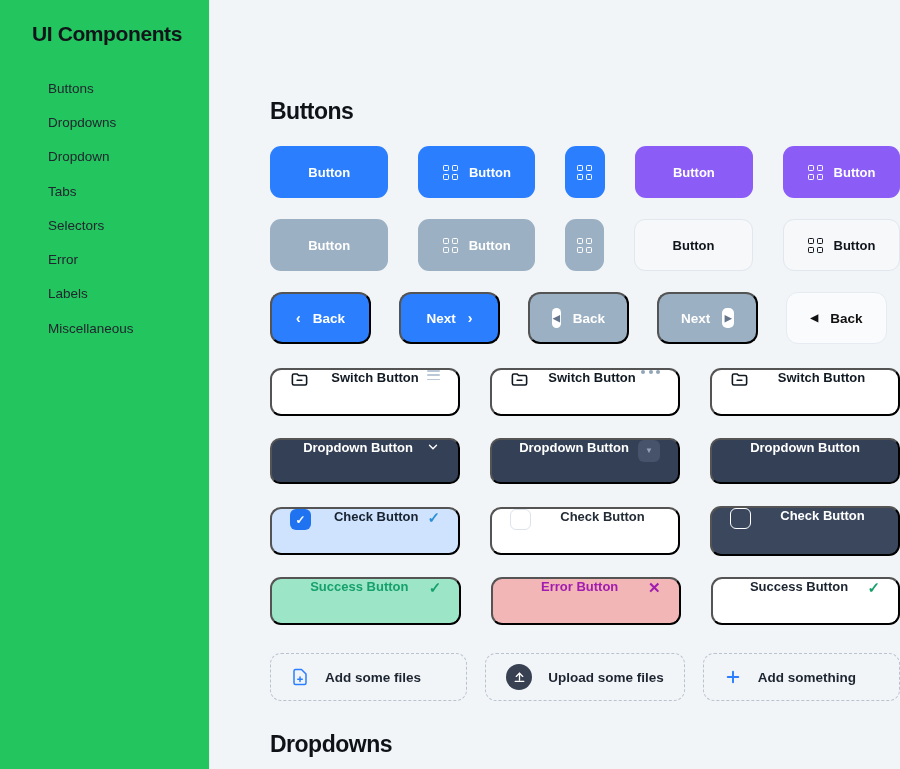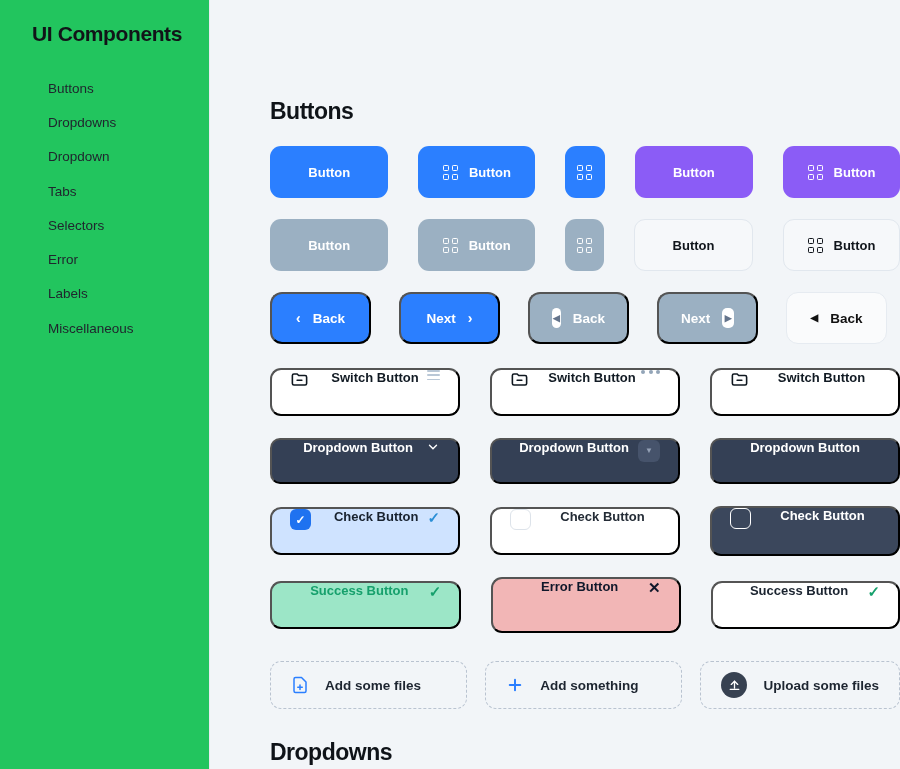--- a/index.html
+++ b/index.html
@@ -93,21 +93,21 @@
     font-size: 13px; font-weight: 600;
   }
   .card .lbl { flex: 1; }
   .card-white { background: #fff; color: #111a23; width: 202px; }
   .card-white .lbl { margin-left: 14px; }
   .card-dark { background: #344055; color: #fff; width: 200px; height: 46px; border-radius: 10px; }
   .card-check-on { background: #cfe3ff; color: #18222f; width: 200px; height: 48px; }
   .card-check-off { background: #fff; color: #242c36; width: 200px; height: 48px; }
   .card-dark-check { background: #3b475c; color: #fff; width: 200px; height: 50px; border-radius: 11px; }
   .card-success { background: #9ce6c7; color: #16a06c; width: 202px; height: 48px; }
-  .card-error   { background: #f2b6b6; color: #0f172a; width: 200px; height: 56px; }
+  .card-error   { background: #f2b6b6; color: #a21caf; width: 200px; height: 48px; }
   .card-success-w { background: #fff; color: #1b2430; width: 200px; height: 48px; }
 
   
   .dashed {
     display: inline-flex; align-items: center; gap: 16px;
     height: 48px; border-radius: 11px;
     border: 1px dashed #b9c3d0; background: transparent;
     padding: 0 20px; cursor: pointer; white-space: nowrap;
     font-size: 13.5px; font-weight: 600; color: #1d2530;
     width: 201px;
@@ -351,35 +351,35 @@
 
     <div class="row" style="margin-top:28px; gap:18px">
       <button class="dashed">
         <svg width="18" height="18" viewBox="0 0 24 24" fill="none" stroke="#2b7fff" stroke-width="2" stroke-linecap="round" stroke-linejoin="round">
           <path d="M14 2H6a2 2 0 0 0-2 2v16a2 2 0 0 0 2 2h12a2 2 0 0 0 2-2V8z"></path>
           <line x1="12" y1="12" x2="12" y2="18"></line>
             <line x1="9" y1="15" x2="15" y2="15"></line>
         </svg>
         <span>Add some files</span>
       </button>
-      <button class="dashed">
-        <svg width="18" height="18" viewBox="0 0 24 24" fill="none" stroke="#2b7fff" stroke-width="2.6" stroke-linecap="round">
-          <line x1="12" y1="5" x2="12" y2="19"></line>
-            <line x1="5" y1="12" x2="19" y2="12"></line>
-        </svg>
-        <span>Add something</span>
-      </button>
       <button class="dashed wide">
         <span class="circle-dark">
           <svg width="13" height="13" viewBox="0 0 24 24" fill="none" stroke="#fff" stroke-width="2.4" stroke-linecap="round" stroke-linejoin="round">
             <path d="M12 17V4"></path>
               <polyline points="6 10 12 4 18 10"></polyline>
               <path d="M4 19h16"></path>
           </svg>
         </span>
         <span>Upload some files</span>
       </button>
+      <button class="dashed">
+        <svg width="18" height="18" viewBox="0 0 24 24" fill="none" stroke="#2b7fff" stroke-width="2.6" stroke-linecap="round">
+          <line x1="12" y1="5" x2="12" y2="19"></line>
+            <line x1="5" y1="12" x2="19" y2="12"></line>
+        </svg>
+        <span>Add something</span>
+      </button>
     </div>
 
     <h2 id="title-dropdowns" class="section-title">Dropdowns</h2>
 
   </main>
 </div>
 
 </body></html>

